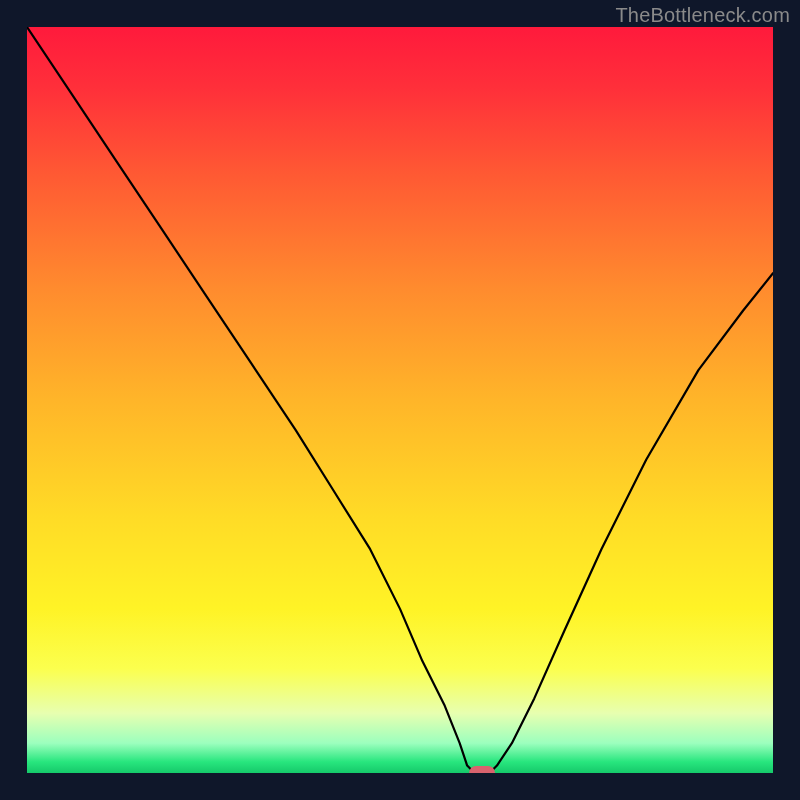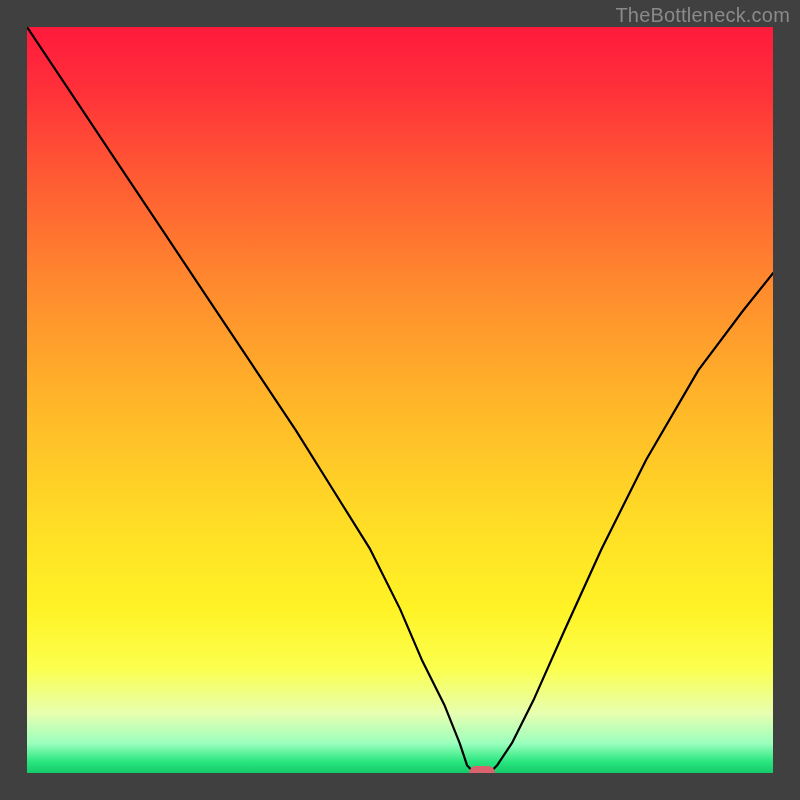--- a/index.html
+++ b/index.html
@@ -8,21 +8,21 @@
     width: 800px;
     height: 800px;
     background: #000;
     overflow: hidden;
     font-family: Arial, Helvetica, sans-serif;
   }
   .frame {
     position: relative;
     width: 800px;
     height: 800px;
-    background: #404040;
+    background: #0f172a;
   }
   .plot-area {
     position: absolute;
     left: 27px;
     top: 27px;
     width: 746px;
     height: 746px;
     background: linear-gradient(to bottom,
       #ff1a3c 0%,
       #ff2f3a 8%,

